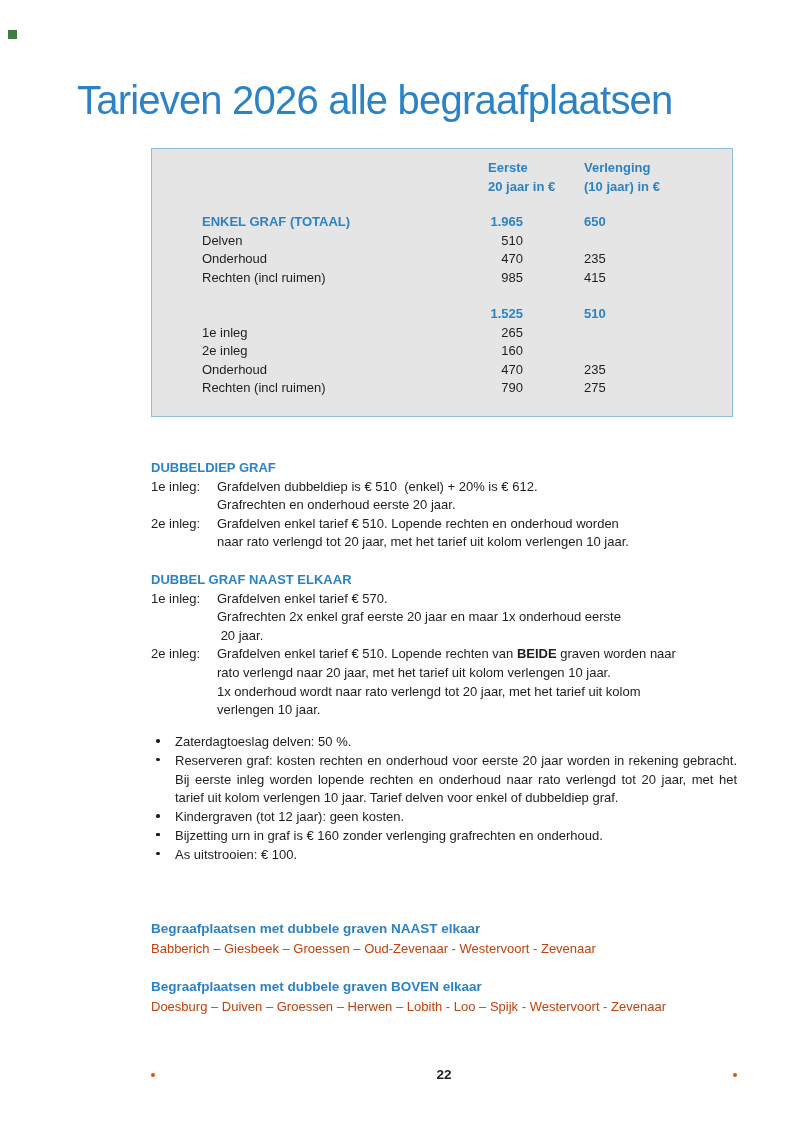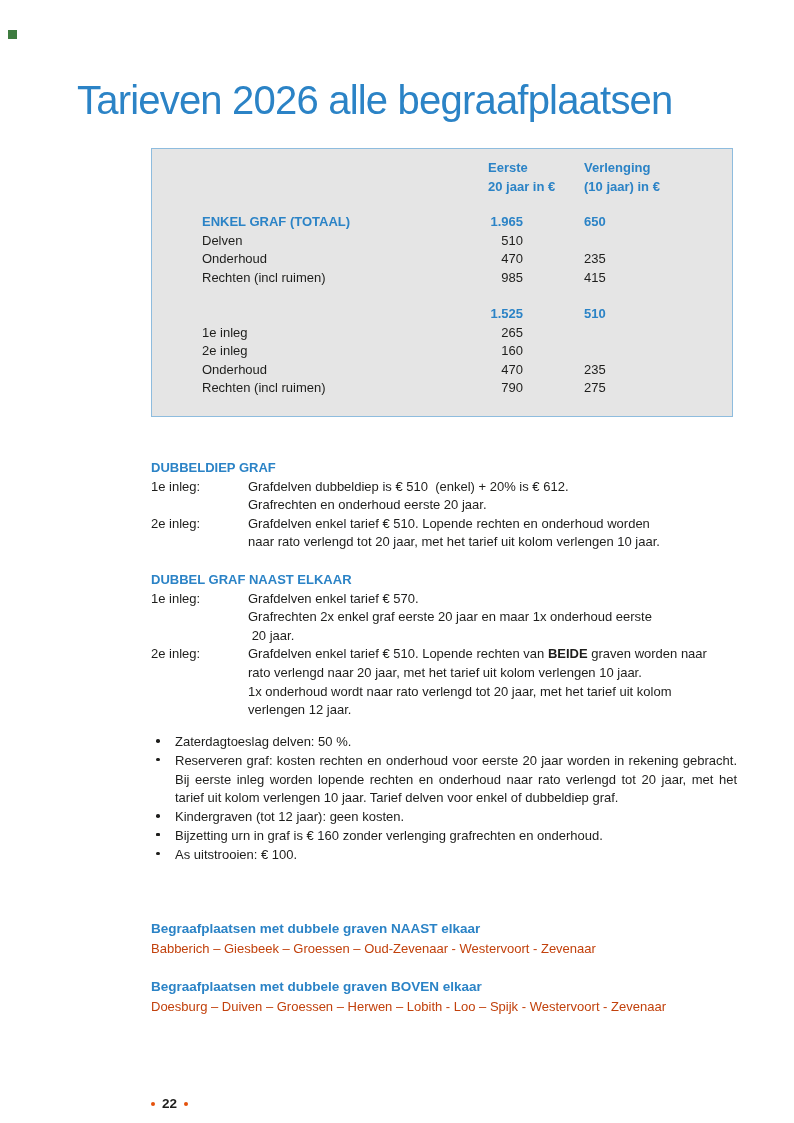--- a/index.html
+++ b/index.html
@@ -39,39 +39,39 @@
   .hl .tlbl, .hl .tv1, .hl .tv2 { color:#2b83c6; font-weight:700; }
   .it { }
 
   
   .sec { position:absolute; left:151px; width:586px; }
   .sec-s1 { top:459px; }
   .sec-s2 { top:571px; }
   .sec-h { color:#2b83c6; font-weight:700; line-height:18.6px; }
   .sec-row { position:relative; line-height:18.6px; }
   .sec-label { position:absolute; left:0; white-space:nowrap; }
-  .sec-text { margin-left:97px; white-space:pre-wrap; }
+  .sec-text { margin-left:66px; white-space:pre-wrap; }
   .b { font-weight:700; }
 
   
   .bullets { position:absolute; left:151px; top:733px; width:586px; }
   .bullet { position:relative; padding-left:24px; text-align:justify; line-height:18.8px; }
   .dot { position:absolute; left:5px; top:6px; width:3.5px; height:3.5px;
          border-radius:50%; background:#1e1e1c; }
 
   
   .fsec { position:absolute; left:151px; width:586px; line-height:19.5px; }
   .fs1 { top:919px; } .fs2 { top:977px; }
   .fsec-h { color:#2b83c6; font-weight:700; font-size:13.5px; }
   .fsec-places { color:#c2410c; }
 
   
   .pageno {
-    position:absolute; left:151px; top:1095px; width:586px; height:18px;
-    display:flex; align-items:center; justify-content:flex-start; gap:7px;
+    position:absolute; left:151px; top:1066px; width:586px; height:18px;
+    display:flex; align-items:center; justify-content:space-between; gap:7px;
   }
   .pageno .num { font-weight:700; font-size:13.5px; }
   .odot { width:4px; height:4px; border-radius:50%; background:#e4510b; }
 </style>
 </head>
 <body>
 
 <div class="corner-marker"></div>
 
 <h1 class="doc-title">Tarieven 2026 alle begraafplaatsen</h1>
@@ -178,21 +178,21 @@
   <div class="sec-row">
     <span class="sec-label"></span>
     <div class="sec-text">rato verlengd naar 20 jaar, met het tarief uit kolom verlengen 10 jaar.</div>
   </div>
   <div class="sec-row">
     <span class="sec-label"></span>
     <div class="sec-text">1x onderhoud wordt naar rato verlengd tot 20 jaar, met het tarief uit kolom</div>
   </div>
   <div class="sec-row">
     <span class="sec-label"></span>
-    <div class="sec-text">verlengen 12 jaar.</div>
+    <div class="sec-text">verlengen 10 jaar.</div>
   </div>
 </div>
 
 <div class="bullets">
   <div class="bullet"><span class="dot"></span><span>Zaterdagtoeslag delven: 50 %.</span></div>
   <div class="bullet"><span class="dot"></span><span>Reserveren graf: kosten rechten en onderhoud voor eerste 20 jaar worden in rekening gebracht. Bij eerste inleg worden lopende rechten en onderhoud naar rato verlengd tot 20 jaar, met het tarief uit kolom verlengen 10 jaar. Tarief delven voor enkel of dubbeldiep graf.</span></div>
   <div class="bullet"><span class="dot"></span><span>Kindergraven (tot 12 jaar): geen kosten.</span></div>
   <div class="bullet"><span class="dot"></span></div>
   <div class="bullet"><span class="dot"></span><span>Bijzetting urn in graf is € 160 zonder verlenging grafrechten en onderhoud.</span></div>
   <div class="bullet"><span class="dot"></span><span>As uitstrooien: € 100.</span></div>

